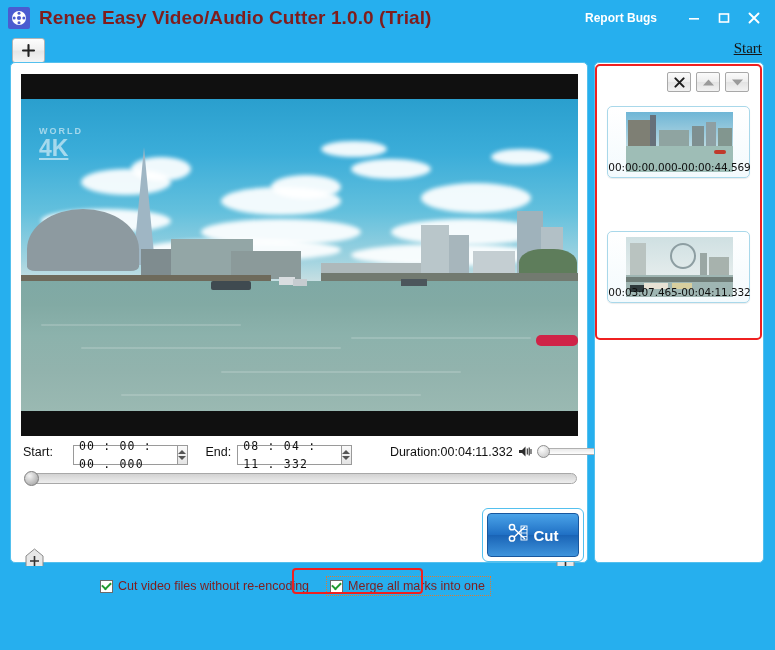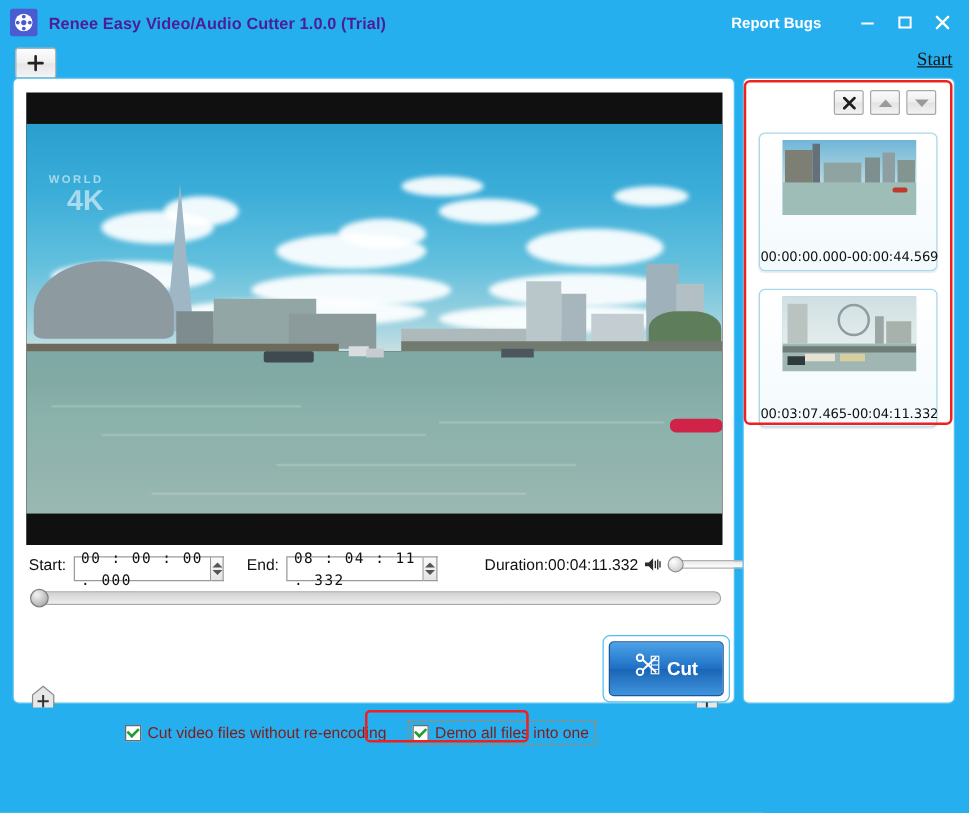--- a/index.html
+++ b/index.html
@@ -26,22 +26,22 @@
   .app-icon {
     width: 22px; height: 22px; margin-left: 8px;
     background: #4A5CD0;
     border-radius: 2px;
     display: flex; align-items: center; justify-content: center;
     flex: 0 0 auto;
   }
   .app-icon svg { display: block; }
   .app-title {
     margin-left: 9px;
-    color: #4c1d95;
-    font-size: 13px;
+    color: #7f1d1d;
+    font-size: 19px;
     font-weight: bold;
     letter-spacing: 0.1px;
     white-space: nowrap;
   }
   .title-right {
     margin-left: auto; display: flex; align-items: center; height: 100%;
   }
   .report-bugs {
     color: #ffffff; font-size: 12px; font-weight: bold;
     margin-right: 22px; white-space: nowrap; cursor: pointer;
@@ -114,27 +114,26 @@
     background: linear-gradient(180deg,#7fa9a5 0%, #82aaa4 18%, #8cb2ac 42%, #92b3ad 70%, #9ab9b2 100%);
   }
   .water-streak {
     position:absolute; height:2px; background: rgba(255,255,255,0.16); border-radius:2px;
   }
   .bank {
     position:absolute; background:#6d7c72;
   }
   .bldg { position: absolute; }
   .wm {
-    position: absolute; left: 18px; top: 40px;
+    position: absolute; left: 18px; top: 28px;
     color: rgba(255,255,255,0.55);
     font-size: 9px; letter-spacing: 2px; font-weight: bold;
     line-height: 1;
-    text-align: right;
-  }
-  .wm b { display:block; font-size: 23px; letter-spacing: 0; margin-top: 1px; }
+  }
+  .wm b { display:block; font-size: 23px; letter-spacing: 0; margin-top: 1px; text-decoration: underline; }
 
   
   .se-row {
     position: absolute; left: 12px; top: 382px; width: 556px; height: 24px;
     display: flex; align-items: flex-start;
     font-size: 12.5px; color: #111;
   }
   .lbl { color:#111; }
   .spin-wrap { display:flex; align-items:center; height:20px; }
   .time-input {
@@ -249,21 +248,21 @@
   .clip-toolbar {
     position:absolute; left:72px; top:9px; display:flex; gap:5px;
   }
   .tb-btn {
     width:24px;height:20px;
     background: linear-gradient(180deg,#fbfbfb 0%,#eeeeee 47%,#e3e3e3 53%,#f2f2f2 100%);
     border:1px solid #a8a8a8; border-radius:2px;
     display:flex;align-items:center;justify-content:center; cursor:pointer;
   }
   .clip-item {
-    position:absolute; left:12px; width:143px; height:111px;
+    position:absolute; left:12px; width:143px; height:72px;
     border:1px solid #a9d8ea; border-radius:5px;
     background: linear-gradient(180deg,#ffffff,#f3fafd);
     box-shadow: 0 1px 1px rgba(0,0,0,.08);
   }
   .clip-thumb {
     position:absolute; left:18px; top:5px; width:107px; height:60px;
     overflow:hidden; background:#9fc9d8;
   }
   .clip-time {
     position:absolute; left:0; bottom:4px; width:143px;
@@ -397,21 +396,21 @@
         <div class="bldg" style="left:515px;top:236px;width:42px;height:11px;background:#cf2347;border-radius:5px;"></div>
         <div class="wm">
           <span>WORLD</span>
           <b>4K</b>
         </div>
       </div>
     </div>
 
     <div class="se-row">
       <span class="lbl">Start:</span>
-      <span class="spin-wrap" style="margin-left:6px;">
+      <span class="spin-wrap" style="margin-left:20px;">
         <span class="time-input">00 : 00 : 00 . 000</span>
         <span class="spin">
             <div class="up"></div>
             <div class="dn"></div>
           </span>
       </span>
       <span class="lbl" style="margin-left:18px;">End:</span>
       <span class="spin-wrap" style="margin-left:6px;">
         <span class="time-input">08 : 04 : 11 . 332</span>
         <span class="spin">
@@ -555,21 +554,21 @@
     </div>
   </div>
   <div class="clip-red-box"></div>
 
   <div class="bottom">
     <div class="cbrow">
       <span class="chk on"></span>
       <span class="cbtxt">Cut video files without re-encoding</span>
       <span class="merge-wrap">
         <span class="chk on"></span>
-        <span class="cbtxt">Demo all files into one</span>
+        <span class="cbtxt">Merge all marks into one</span>
       </span>
     </div>
 
   </div>
 
   <div class="merge-red"></div>
 
 </div>
 
 </body></html>

